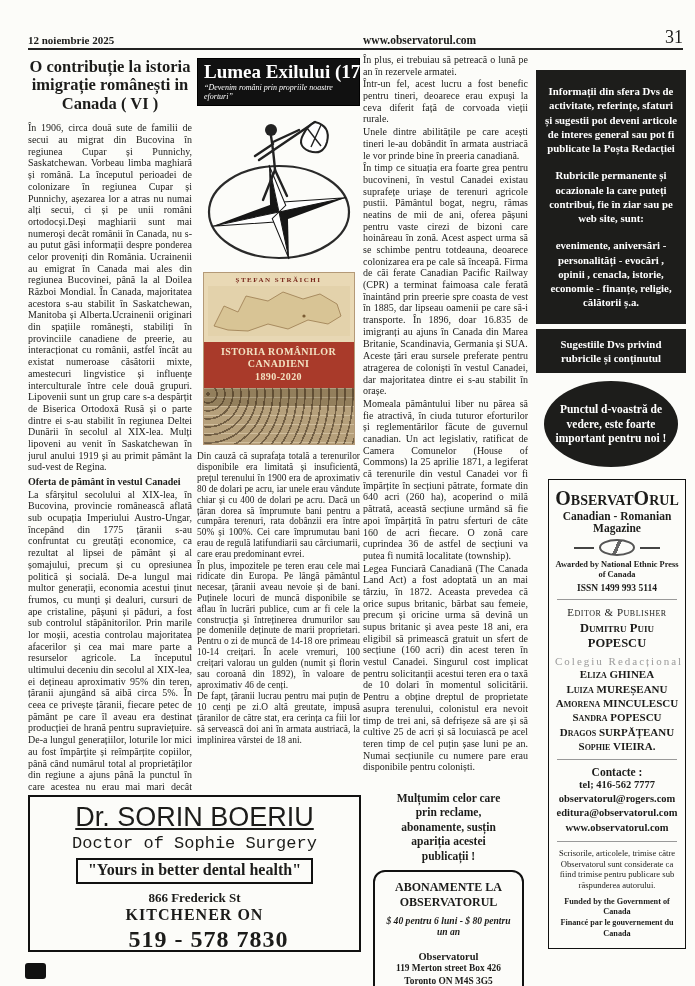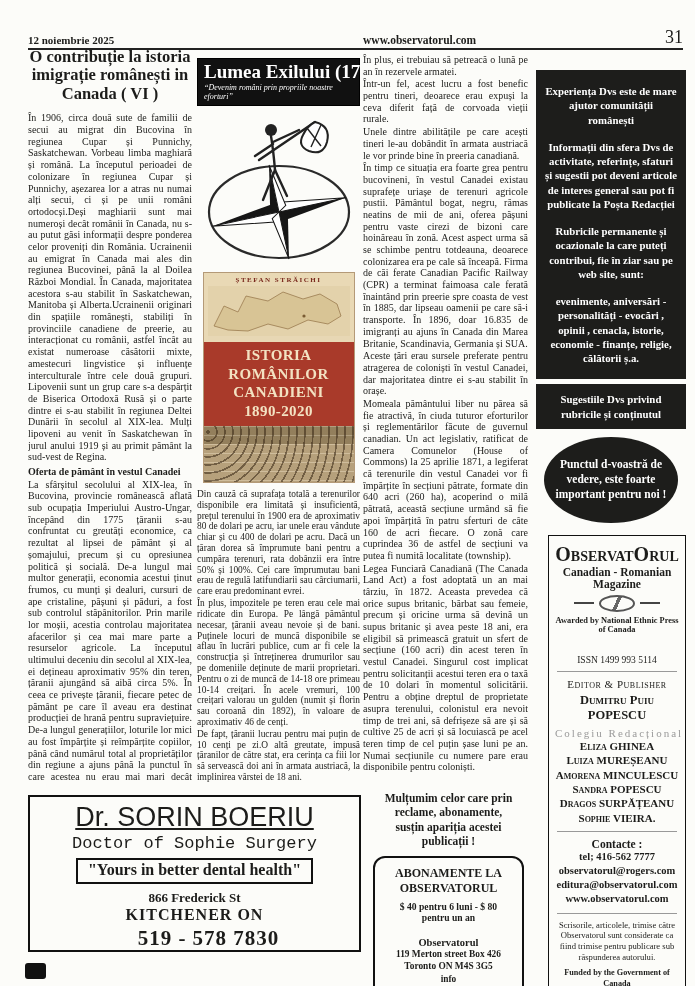--- a/index.html
+++ b/index.html
@@ -15,37 +15,37 @@
   }
   .hdr-date{font-size:11px;font-weight:bold;padding-bottom:2px;}
   .hdr-url{font-size:11.5px;font-weight:bold;padding-bottom:2px;margin-left:60px;}
   .hdr-page{font-size:18px;padding-bottom:0;}
   
   .col{position:absolute;overflow:hidden;}
   .bodytext p{margin:0;text-align:justify;font-size:10px;line-height:1.17;}
   .bodytext p + p{margin-top:1px;}
   .subhead{font-weight:bold;font-size:9.8px;margin-top:3px !important;}
   
-  #col1{left:28px;top:48px;width:164px;height:732px;}
+  #col1{left:28px;top:58px;width:164px;height:732px;}
   .article-title{
     font-size:16.5px;font-weight:bold;text-align:center;line-height:1.12;
     margin:0 0 9px 0;
   }
   
   #col2{left:197px;top:58px;width:163px;height:734px;}
   .exil-banner{background:#111;color:#fff;padding:3px 6px 4px;border:1px solid #000;}
   .exil-title{font-size:19px;font-weight:bold;line-height:1.05;white-space:nowrap;}
   .exil-sub{font-size:8px;font-style:italic;margin-top:1px;}
   .illo-wrap{height:160px;display:flex;align-items:center;justify-content:center;margin-top:4px;}
   .bookcover{width:150px;margin:2px auto 0;border:1px solid #b49a78;}
   .cover-top{background:#e9d9b5;padding:3px 4px 2px;}
   .cover-author{font-size:7px;font-weight:bold;letter-spacing:1.5px;color:#7a2a1e;text-align:center;}
   .cover-map{background:#e7d7b4;margin-top:2px;}
   .cover-band{background:#a93a2a;color:#f3e2c2;text-align:center;padding:4px 2px 5px;}
-  .cover-band .bt{font-size:15px;font-weight:bold;letter-spacing:.4px;line-height:1.25;}
+  .cover-band .bt{font-size:10px;font-weight:bold;letter-spacing:.4px;line-height:1.25;}
   .cover-photo{
     height:56px;
     background-color:#b49b72;
     background-image:
       repeating-radial-gradient(circle at 4px 6px, rgba(55,38,20,.55) 0 1.6px, rgba(0,0,0,0) 1.7px 8px),
       repeating-linear-gradient(to bottom, rgba(255,255,255,.18) 0 1px, rgba(0,0,0,.08) 1px 9px),
       linear-gradient(#9f8a64 0 32%, #c5ae86 32% 100%);
   }
   #col2 .bodytext{margin-top:6px;}
   #col2 .bodytext p{font-size:9.4px;line-height:1.15;}
@@ -73,21 +73,21 @@
   }
   .mag-mast{font-variant:small-caps;font-weight:bold;font-size:20px;line-height:1;}
   .mag-tagline{font-weight:bold;font-size:11.5px;margin-top:2px;}
   .press-row{display:flex;align-items:center;justify-content:center;gap:5px;margin:5px 0 4px;}
   .press-dash{width:20px;height:2px;background:#444;}
   .press-oval{
     width:32px;height:13px;border:2px solid #555;border-radius:50%;
     background:linear-gradient(115deg, transparent 0 45%, #666 45% 55%, transparent 55%);
   }
   .mag-award{font-size:8.4px;font-weight:bold;line-height:1.15;}
-  .mag-issn{font-size:9.5px;font-weight:normal;margin-top:20px;}
+  .mag-issn{font-size:9.5px;font-weight:bold;margin-top:4px;}
   .mag-hr{border:none;border-top:1px solid #999;margin:6px 2px;}
   .mag-editor-label{font-variant:small-caps;font-size:11px;letter-spacing:.5px;}
   .mag-editor{font-variant:small-caps;font-weight:bold;font-size:12.5px;margin-top:3px;}
   .mag-board-label{color:#9a9a9a;font-size:11px;letter-spacing:2px;margin-top:4px;white-space:nowrap;}
   .mag-member{font-variant:small-caps;font-weight:bold;font-size:11px;line-height:1.3;}
   .mag-contact-label{font-weight:bold;font-size:11.5px;}
   .mag-line{font-weight:bold;font-size:10.5px;line-height:1.35;}
   .mag-disclaimer{font-size:8.6px;line-height:1.25;margin-top:2px;}
   .mag-funded{font-weight:bold;font-size:8.2px;line-height:1.3;margin-top:6px;}
   
@@ -98,28 +98,28 @@
   .dental-name{
     font-family:"Liberation Sans", sans-serif;font-size:27px;text-decoration:underline;line-height:1.05;
   }
   .dental-prof{font-family:"Liberation Mono", monospace;font-size:17px;margin-top:3px;}
   .dental-slogan{
     display:inline-block;border:2px solid #111;padding:1px 10px 3px;margin-top:5px;
     font-weight:bold;font-size:16px;
   }
   .dental-addr1{font-weight:bold;font-size:13px;margin-top:6px;}
   .dental-addr2{font-weight:bold;font-size:16px;letter-spacing:1px;}
-  .dental-phone{font-weight:bold;font-size:21px;letter-spacing:1px;margin-top:2px;padding-left:28px;}
+  .dental-phone{font-weight:bold;font-size:24px;letter-spacing:1px;margin-top:2px;padding-left:28px;}
   #subscribe-ad{position:absolute;left:373px;top:791px;width:151px;text-align:center;}
-  .thanks{font-weight:bold;font-size:11.5px;line-height:1.25;margin:0 8px;}
+  .thanks{font-weight:bold;font-size:11.5px;line-height:1.25;margin:0 20px;}
   .sub-box{
     border:2px solid #111;border-radius:12px;margin-top:7px;padding:8px 11px 9px;background:#fcfcf9;
   }
   .sub-title{font-weight:bold;font-size:12px;line-height:1.3;}
-  .sub-price{font-weight:bold;font-size:9.6px;margin-top:4px;}
+  .sub-price{font-weight:bold;font-size:9.6px;margin-top:4px;font-style:italic;}
   .sub-org{font-weight:bold;font-size:10.5px;margin-top:14px;}
   .sub-line{font-weight:bold;font-size:9.4px;line-height:1.35;}
   .corner-mark{position:absolute;left:25px;top:963px;width:21px;height:16px;background:#111;border-radius:3px;}
 </style>
 </head>
 <body>
 
 <div id="page">
 
   <div id="masthead-bar">
@@ -199,21 +199,20 @@
     <p>Unele dintre abilitățile pe care acești tineri le-au dobândit în armata austriacă le vor prinde bine în preeria canadiană.</p>
     <p>În timp ce situația era foarte grea pentru bucovineni, în vestul Canadei existau suprafețe uriașe de terenuri agricole pustii. Pământul bogat, negru, rămas neatins de mii de ani, oferea pășuni pentru vaste cirezi de bizoni care hoinăreau în zonă. Acest aspect urma să se schimbe pentru totdeauna, deoarece colonizarea era pe cale să înceapă. Firma de căi ferate Canadian Pacific Railway (CPR) a terminat faimoasa cale ferată înaintând prin preerie spre coasta de vest în 1885, dar lipseau oamenii pe care să-i transporte. În 1896, doar 16.835 de imigranți au ajuns în Canada din Marea Britanie, Scandinavia, Germania și SUA.</p>
     <p>Aceste țări erau sursele preferate pentru atragerea de coloniști în vestul Canadei, dar majoritatea dintre ei s-au stabilit în orașe.</p>
     <p>Momeala pământului liber nu părea să fie atractivă, în ciuda tuturor eforturilor și reglementărilor făcute de guvernul canadian. Un act legislativ, ratificat de Camera Comunelor (House of Commons) la 25 aprilie 1871, a legiferat că terenurile din vestul Canadei vor fi împărțite în secțiuni pătrate, formate din 640 acri (260 ha), acoperind o milă pătrată, această secțiune urmând să fie apoi împărțită în patru sferturi de câte 160 de acri fiecare. O zonă care cuprindea 36 de astfel de secțiuni va putea fi numită localitate (township).</p>
     <p>Legea Funciară Canadiană (The Canada Land Act) a fost adoptată un an mai târziu, în 1872. Aceasta prevedea că orice supus britanic, bărbat sau femeie, precum și oricine urma să devină un supus britanic și avea peste 18 ani, era eligibil să primească gratuit un sfert de secțiune (160 acri) din acest teren în vestul Canadei. Singurul cost implicat pentru solicitanții acestui teren era o taxă de 10 dolari în momentul solicitării. Pentru a obține dreptul de proprietate asupra terenului, colonistul era nevoit timp de trei ani, să defrișeze să are și să cultive 25 de acri și să locuiască pe acel teren timp de cel puțin șase luni pe an. Numai secțiunile cu numere pare erau disponibile pentru coloniști.</p>
     <p class="continuation">Vom continua in numarul viitor</p>
   </div>
 
   <div id="sidebar">
     <div class="sb-black">
-      <p>Experiența Dvs este de mare ajutor comunității românești</p>
       <p>Informații din sfera Dvs de activitate, referințe, sfaturi și sugestii pot deveni articole de interes general sau pot fi publicate la Poșta Redacției</p>
       <p>Rubricile permanente și ocazionale  la care puteți contribui, fie în ziar sau pe web site, sunt:</p>
       <p>evenimente, aniversări - personalități - evocări , opinii , cenacla, istorie, economie - finanțe, religie, călătorii ș.a.</p>
     </div>
     <div class="sb-black sb-black2">
       <p>Sugestiile Dvs privind rubricile  și conținutul</p>
     </div>
     <div class="pov-ellipse">
       <span>Punctul d-voastră de vedere, este foarte important pentru noi !</span>
     </div>

